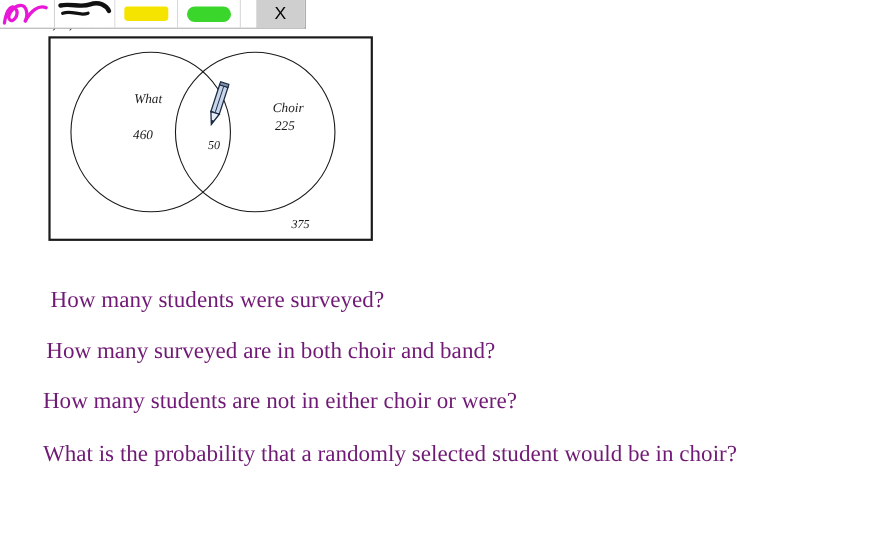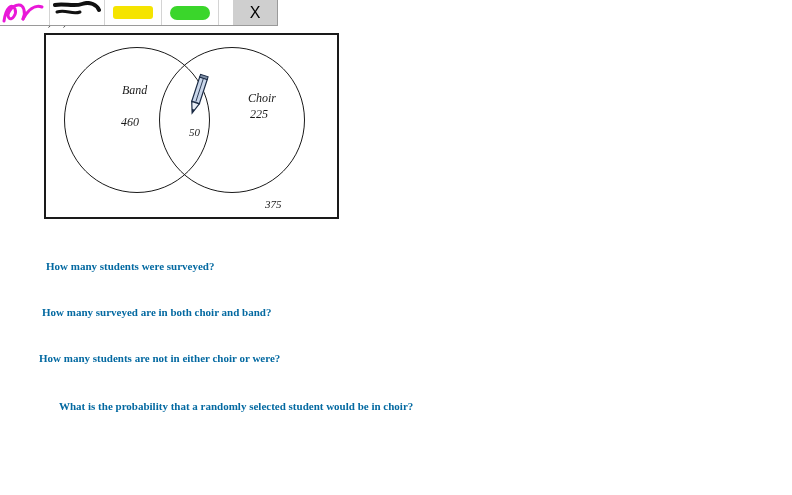--- a/index.html
+++ b/index.html
@@ -122,29 +122,29 @@
     top: 38px;
     width: 24px;
     height: 44px;
     pointer-events: none;
   }
 
   
   .question {
     position: absolute;
     font-family: "Liberation Serif", serif;
-    font-weight: 700;
-    font-size: 11px;
-    color: #0369a1;
+    font-weight: 400;
+    font-size: 21px;
+    color: #701a75;
     white-space: nowrap;
   }
   #q0 { left: 46px; top: 260px; }
   #q1 { left: 42px; top: 306px; }
   #q2 { left: 39px; top: 352px; }
-  #q3 { left: 39px; top: 400px; margin-left: 20px; }
+  #q3 { left: 39px; top: 400px; }
 </style>
 </head>
 <body>
 
 <div id="clipped-line">1, 2, 3 and 4</div>
 
 <div id="toolbar">
 
   <div class="tool-cell tool-pen">
     <svg class="pen-scribble" viewBox="0 0 46 24">
@@ -172,21 +172,21 @@
 
   <div class="tool-cell tool-close">
     <span class="close-x">X</span>
   </div>
 </div>
 
 <div id="venn-wrap">
   <div class="circle circle-left"></div>
   <div class="circle circle-right"></div>
 
-  <div class="venn-label label-choir">Band</div>
+  <div class="venn-label label-choir">What</div>
   <div class="venn-label label-band">Choir</div>
 
   <div class="venn-label num-choir">460</div>
   <div class="venn-label num-band">225</div>
   <div class="venn-label num-both">50</div>
   <div class="venn-label num-outside">375</div>
 
   <svg id="pen-cursor" viewBox="0 0 24 44">
     <g transform="rotate(18 12 22)">
       <rect x="8" y="4" width="8" height="26" fill="#c9d6ea" stroke="#1a2a44" stroke-width="1.2"></rect>

